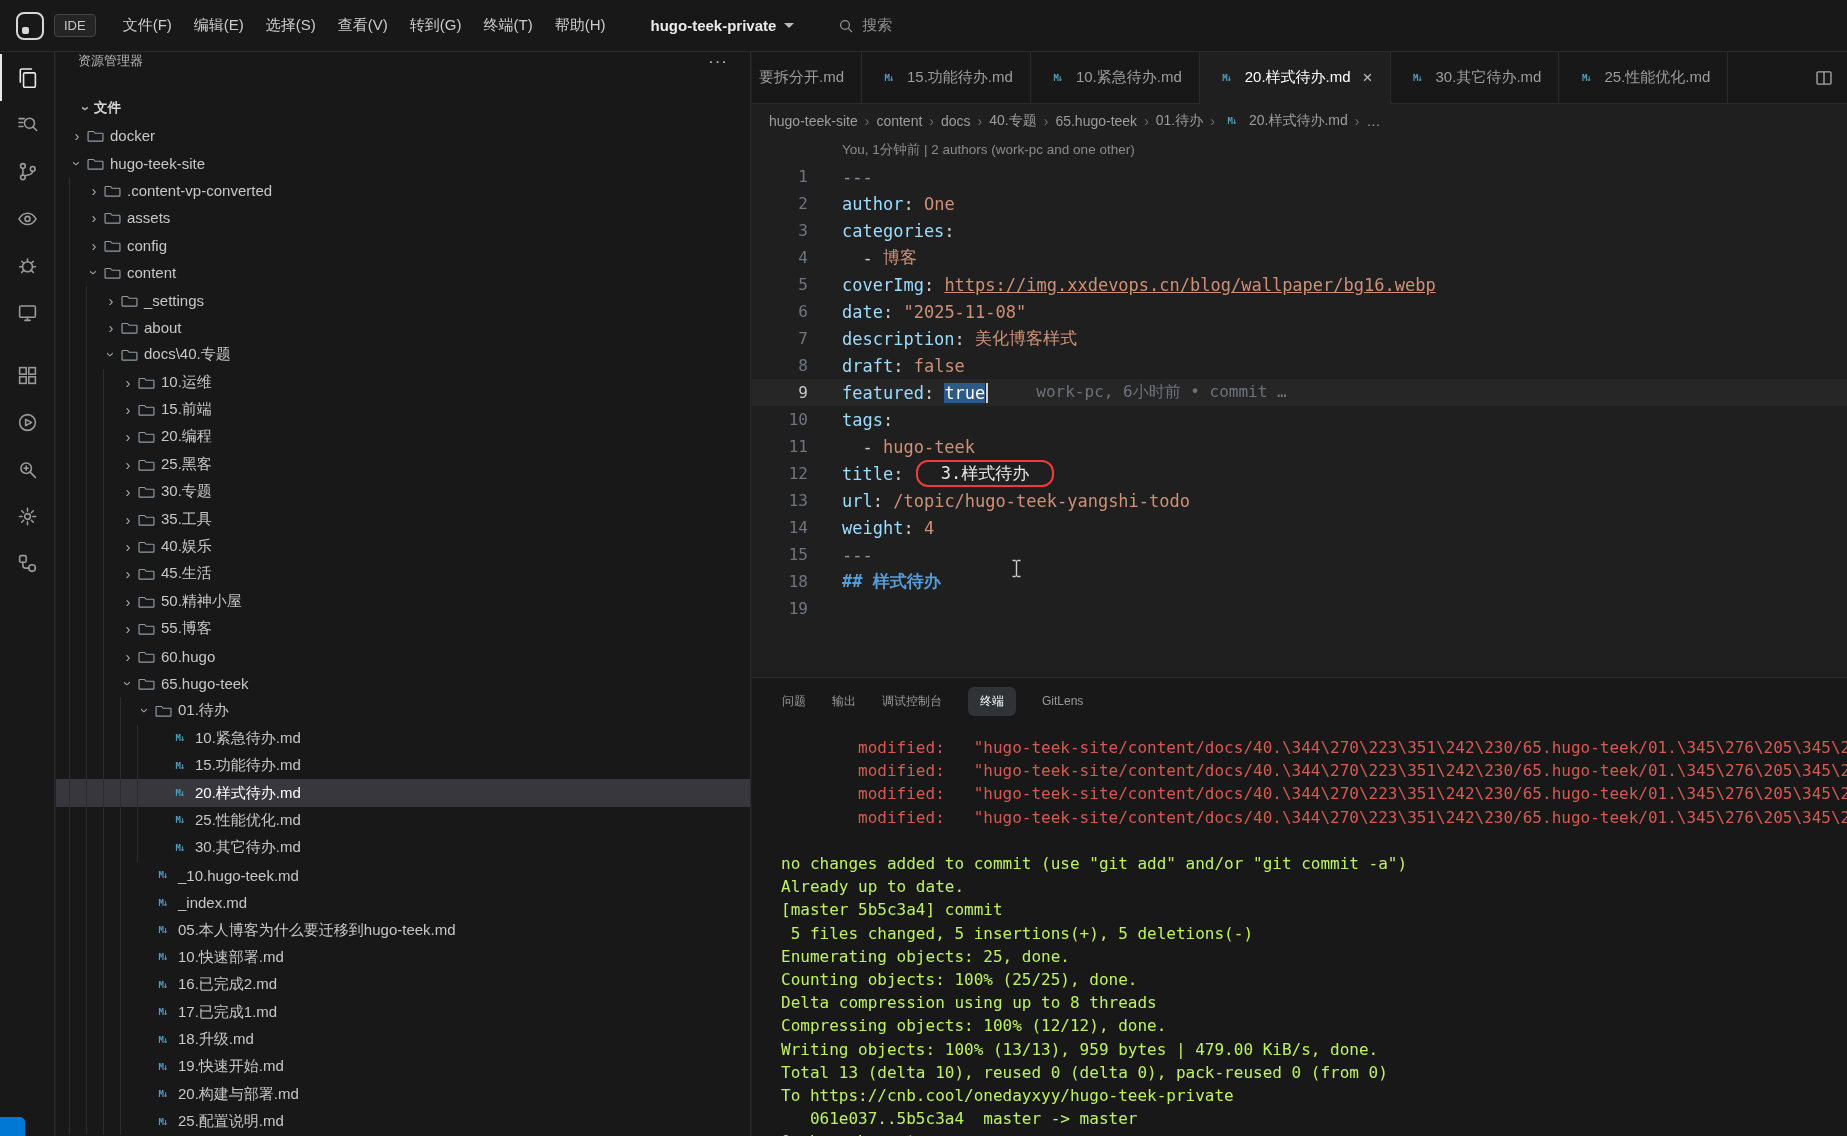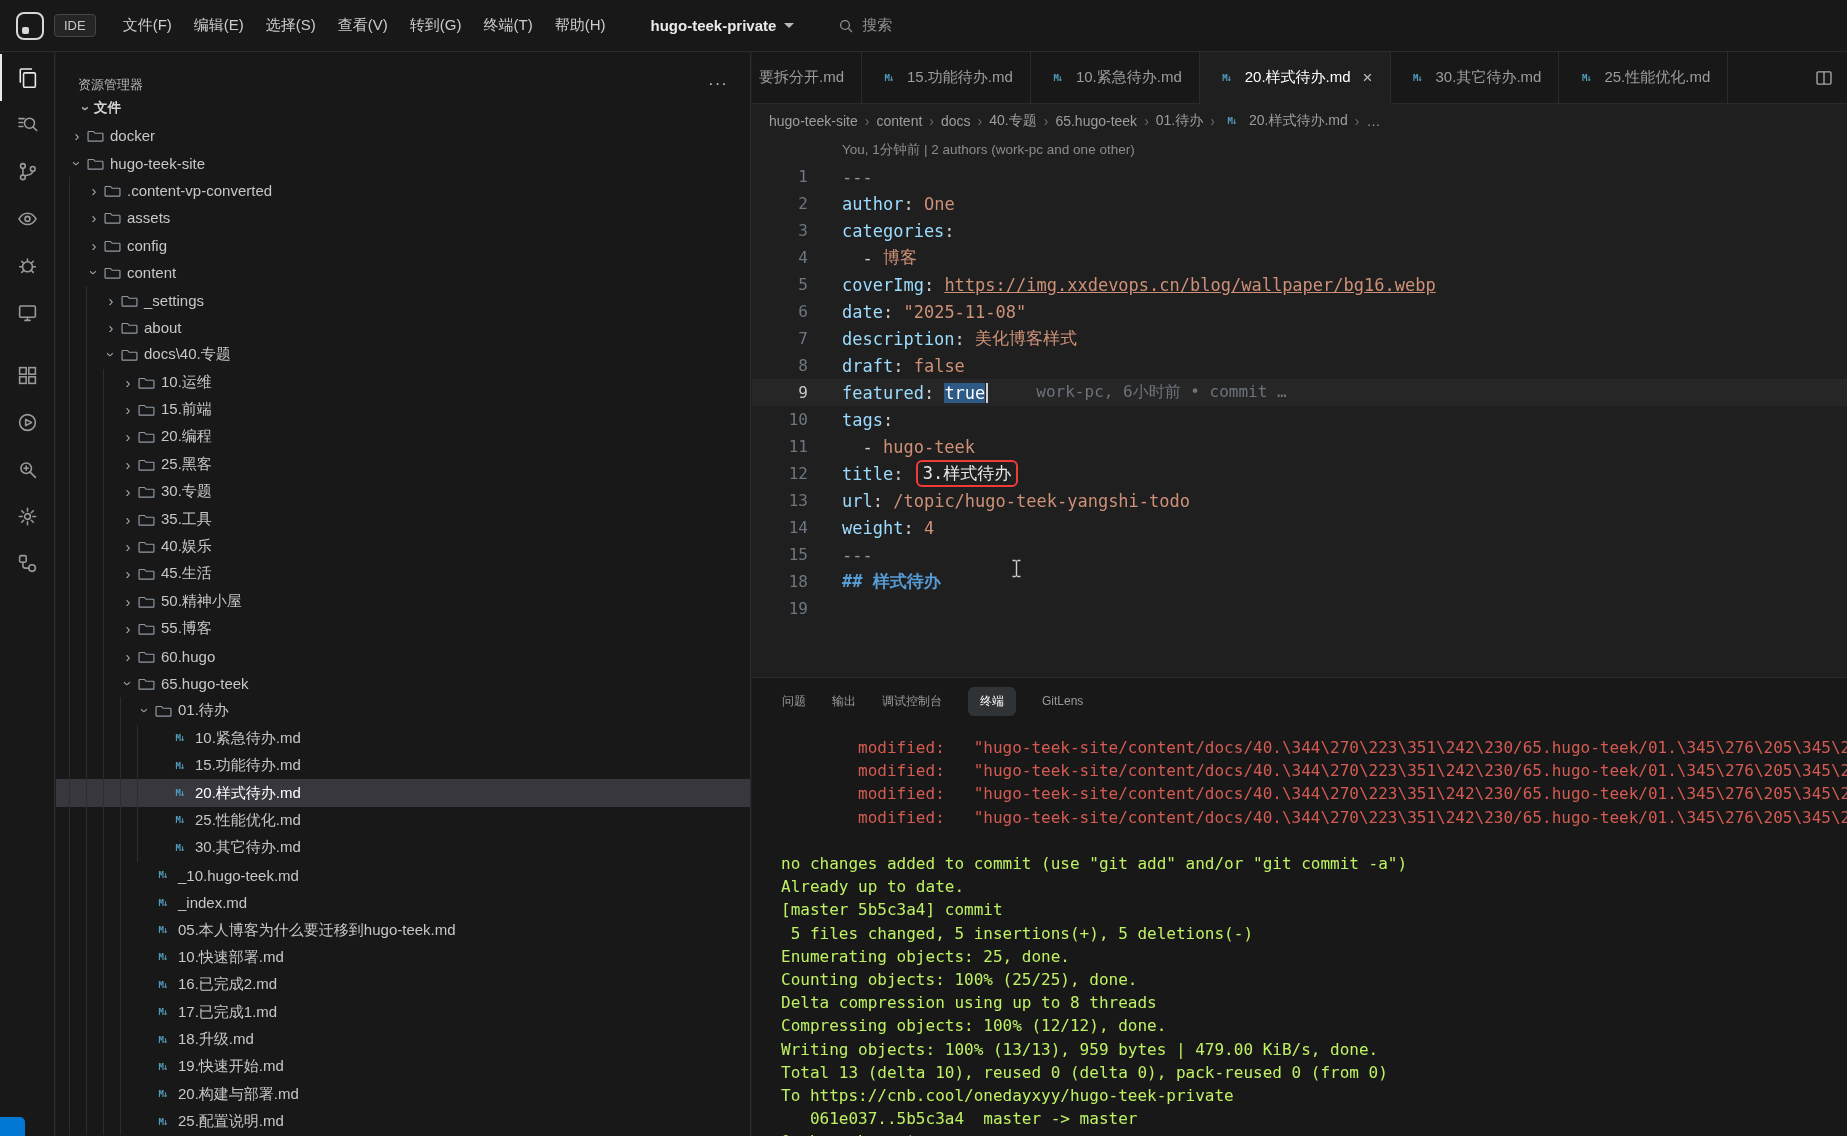--- a/index.html
+++ b/index.html
@@ -20,21 +20,21 @@
 
 .activitybar{position:absolute;left:0;top:52px;bottom:0;width:55px;background:#181818;border-right:1px solid #2b2b2b;
  display:flex;flex-direction:column;align-items:center;padding-top:2px;z-index:5}
 .ab-item{width:55px;height:47px;display:flex;align-items:center;justify-content:center;color:#9a9a9a;
  border-left:2px solid transparent;border-right:2px solid transparent}
 .ab-item.active{color:#e9e9e9;border-left-color:#e9e9e9}
 .ab-gap{height:16px}
 .remote-chip{position:absolute;left:0;bottom:0;width:25px;height:19px;background:#0078d4;border-top-right-radius:5px;z-index:30}
 
 .sidebar{position:absolute;left:56px;top:52px;bottom:0;width:695px;background:#181818;border-right:1px solid #2b2b2b;overflow:hidden}
-.sidebar-header{height:42px;display:flex;align-items:flex-end;justify-content:space-between;padding:0 22px;color:#b6b6b6;font-size:13px}
+.sidebar-header{height:42px;display:flex;align-items:flex-start;justify-content:space-between;padding:0 22px;color:#b6b6b6;font-size:13px}
 .more{color:#bdbdbd;font-size:17px;letter-spacing:1px}
 .section-header{height:28px;display:flex;align-items:center;font-weight:bold;font-size:13.5px;color:#d4d4d4;padding-left:22px}
 .chevron{display:inline-block;width:16px;text-align:center;color:#ababab;font-size:15px;flex:none}
 .chevron.expanded{transform:rotate(90deg)}
 .tree-row{height:27.4px;display:flex;align-items:center;font-size:15px;color:#c7c7c7;white-space:nowrap;padding-left:13px}
 .tree-row.selected{background:#37373d;color:#ffffff}
 .indent-guide{display:inline-block;width:17px;height:100%;border-left:1px solid #2d2d2d;flex:none}
 .chevron-space{width:16px;flex:none}
 .folder-ic{width:20px;display:inline-flex;justify-content:center;flex:none}
 .md-icon{width:20px;flex:none;display:inline-flex;align-items:center;justify-content:center;
@@ -61,21 +61,21 @@
 .code-line.current{background:#262626}
 .gutter{width:56px;text-align:right;color:#6e7681;font-size:16px;flex:none}
 .code-line.current .gutter{color:#c6c6c6}
 .line-content{margin-left:34px;font-size:17px;white-space:pre;display:flex;align-items:center}
 .seg-k{color:#9cdcfe}.seg-p{color:#cccccc}.seg-s{color:#ce9178}
 .seg-u{color:#ce9178;text-decoration:underline}
 .seg-d{color:#8b949e}
 .seg-h{color:#569cd6;font-weight:bold}
 .seg-sel{color:#ffffff;background:#2d5a86}
 .seg-blame{color:#6d737d;margin-left:48px;font-size:16px}
-.seg-box{color:#e8e8e8;border:2px solid #f03b3b;border-radius:6px;padding:0 5px;margin-left:2px}
+.seg-box{color:#e8e8e8;border:2px solid #f03b3b;border-radius:12px;padding:0 23px;margin-left:2px}
 .cursor{width:2px;height:20px;background:#d0d0d0;margin-left:1px;flex:none}
 .mouse-ibeam{position:absolute;left:259px;top:422px}
 
 .panel{flex:1;background:#181818;border-top:1px solid #2b2b2b;display:flex;flex-direction:column;overflow:hidden}
 .panel-tabs{height:46px;display:flex;align-items:center;gap:26px;padding-left:30px;font-size:12px;color:#9a9a9a;flex:none}
 .panel-tab{white-space:nowrap}
 .panel-tab.active{background:#303336;color:#ffffff;padding:6px 12px;border-radius:6px}
 .terminal{flex:1;padding:12px 0 0 29px;font-family:"DejaVu Sans Mono","Liberation Mono",monospace;
  font-size:16px;line-height:23.2px;white-space:pre;overflow:hidden}
 .t-mod{color:#d45b52}

